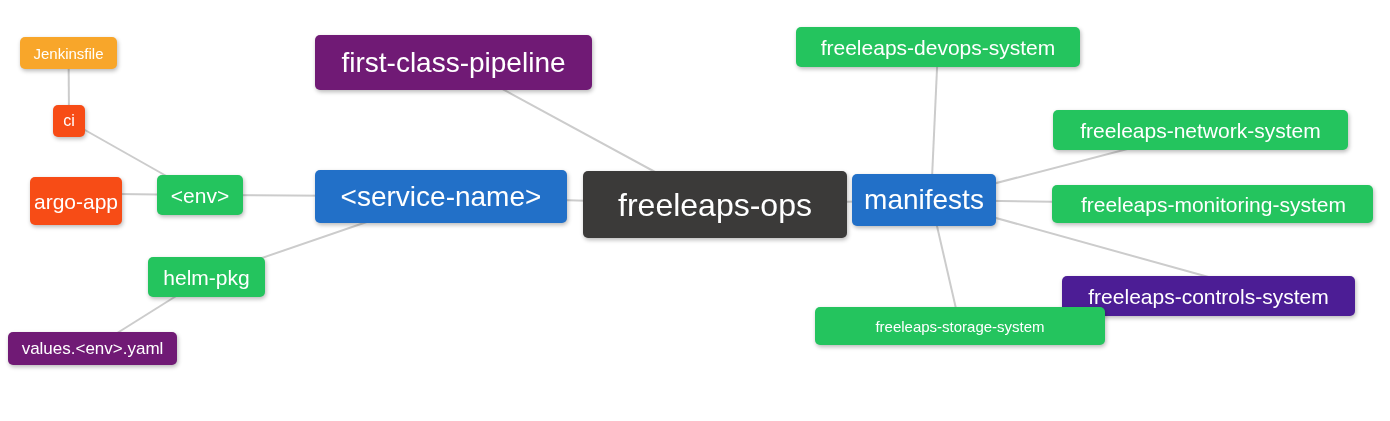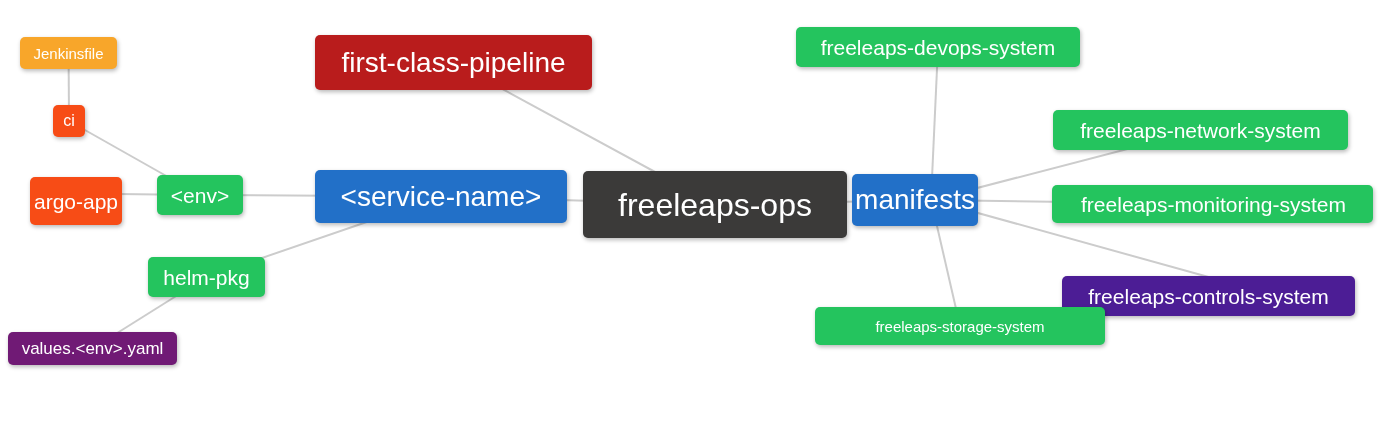--- a/index.html
+++ b/index.html
@@ -41,21 +41,21 @@
   
   .n-jenkinsfile  { left: 20px;   top: 25px;  width: 97px;  height: 32px; font-size: 15px; margin-top: 12px; }
   .n-ci           { left: 53px;   top: 105px; width: 32px;  height: 32px; font-size: 16px; }
   .n-argo-app     { left: 30px;   top: 177px; width: 92px;  height: 48px; font-size: 21px; }
   .n-env          { left: 157px;  top: 175px; width: 86px;  height: 40px; font-size: 21px; }
   .n-helm-pkg     { left: 148px;  top: 257px; width: 117px; height: 40px; font-size: 21px; text-align: right; }
   .n-values-yaml  { left: 8px;    top: 332px; width: 169px; height: 33px; font-size: 17px; }
   .n-pipeline     { left: 315px;  top: 35px;  width: 277px; height: 55px; font-size: 28px; }
   .n-service      { left: 315px;  top: 170px; width: 252px; height: 53px; font-size: 28px; }
   .n-root         { left: 583px;  top: 171px; width: 264px; height: 67px; font-size: 32px; }
-  .n-manifests    { left: 852px;  top: 174px; width: 126px; height: 52px; font-size: 28px; }
+  .n-manifests    { left: 852px;  top: 174px; width: 144px; height: 52px; font-size: 28px; }
   .n-devops       { left: 796px;  top: 27px;  width: 284px; height: 40px; font-size: 21px; }
   .n-network      { left: 1053px; top: 110px; width: 295px; height: 40px; font-size: 21px; }
   .n-monitoring   { left: 1052px; top: 185px; width: 321px; height: 38px; font-size: 21px; }
   .n-controls     { left: 1062px; top: 257px; width: 293px; height: 40px; font-size: 21px; }
   .n-storage      { left: 815px;  top: 307px; width: 290px; height: 38px; font-size: 15px; }
 </style>
 </head>
 <body>
 
 <div class="canvas">
@@ -81,21 +81,21 @@
   <div class="node n-ci" style="background: rgb(247, 76, 22); color: rgb(255, 255, 255);">ci</div>
 
   <div class="node n-argo-app" style="background: rgb(247, 76, 22); color: rgb(255, 255, 255);">argo-app</div>
 
   <div class="node n-env" style="background: rgb(36, 196, 94); color: rgb(255, 255, 255);">&lt;env&gt;</div>
 
   <div class="node n-helm-pkg" style="background: rgb(36, 196, 94); color: rgb(255, 255, 255);">helm-pkg</div>
 
   <div class="node n-values-yaml" style="background: #701a75; color: rgb(255, 255, 255);">values.&lt;env&gt;.yaml</div>
 
-  <div class="node n-pipeline" style="background: #b91c1c; color: rgb(255, 255, 255);">first-class-pipeline</div>
+  <div class="node n-pipeline" style="background: #701a75; color: rgb(255, 255, 255);">first-class-pipeline</div>
 
   <div class="node n-service" style="background: rgb(34, 112, 200); color: rgb(255, 255, 255);">&lt;service-name&gt;</div>
 
   <div class="node n-root" style="background: rgb(59, 58, 57); color: rgb(255, 255, 255);">freeleaps-ops</div>
 
   <div class="node n-manifests" style="background: rgb(34, 112, 200); color: rgb(255, 255, 255);">manifests</div>
 
   <div class="node n-devops" style="background: rgb(36, 196, 94); color: rgb(255, 255, 255); text-align: right;">freeleaps-devops-system</div>
 
   <div class="node n-network" style="background: rgb(36, 196, 94); color: rgb(255, 255, 255);">freeleaps-network-system</div>

